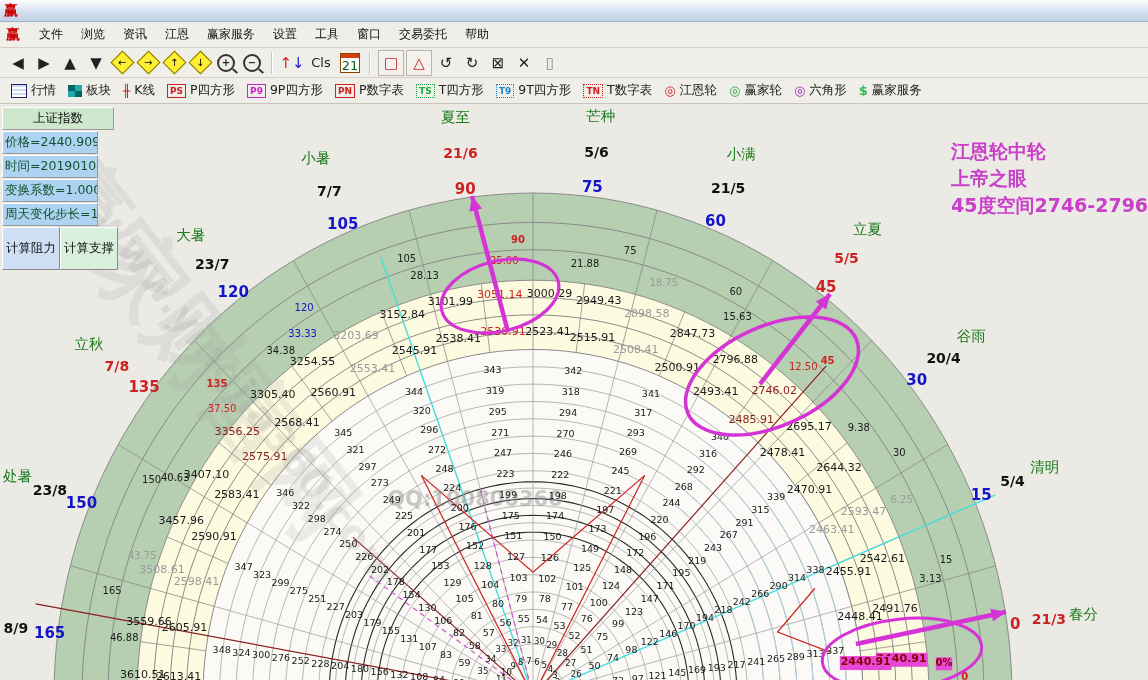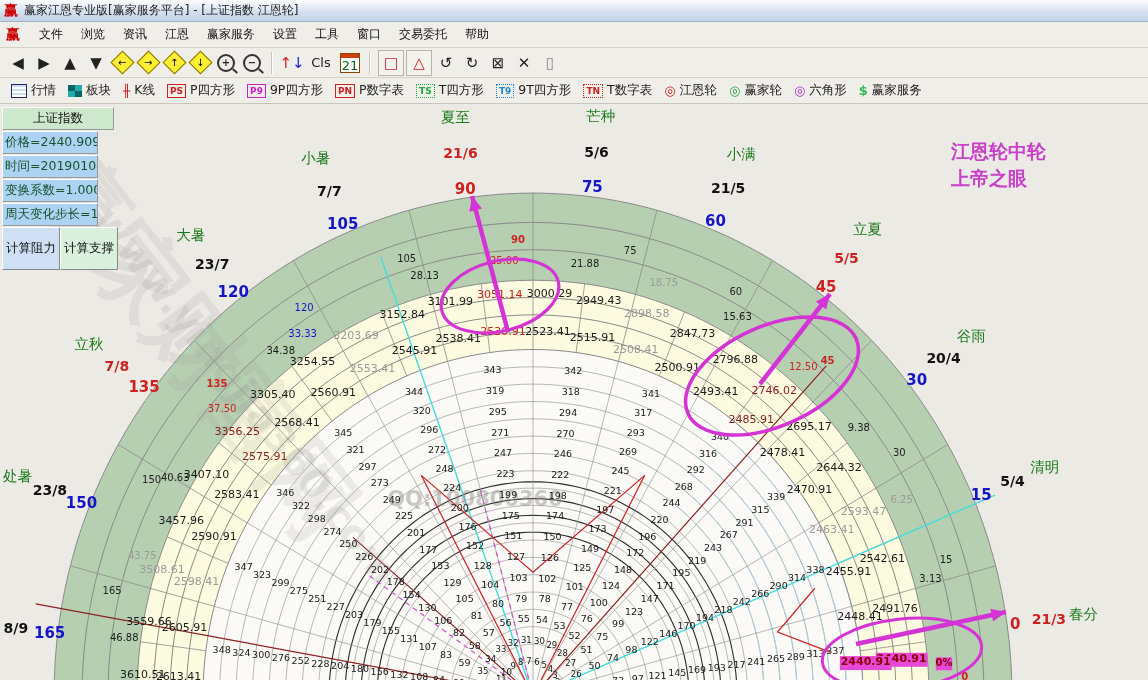--- a/index.html
+++ b/index.html
@@ -54,21 +54,20 @@
     font-weight:bold;line-height:27px;white-space:nowrap;}
   svg{position:absolute;left:0;top:0;}
 </style>
 </head>
 <body>
 
 <div id="app">
 
   <div id="titlebar">
     <span class="logo">赢</span>
-    <span class="ttl">赢家江恩专业版[赢家服务平台] - [上证指数 江恩轮]</span>
     <span class="tbtns">
       <button class="winbtn">客服</button>
       <button class="winbtn" style="width:34px;overflow:hidden;">论坛</button>
     </span>
   </div>
 
   <div id="menubar">
     <span class="mlogo">赢</span>
     <span id="menu-items"><span class="menu-item">文件</span><span class="menu-item">浏览</span><span class="menu-item">资讯</span><span class="menu-item">江恩</span><span class="menu-item">赢家服务</span><span class="menu-item">设置</span><span class="menu-item">工具</span><span class="menu-item">窗口</span><span class="menu-item">交易委托</span><span class="menu-item">帮助</span></span>
   </div>
@@ -604,15 +603,16 @@
         </div>
       <div class="pbtns" id="panel-btns">
           <div class="pbtn" style="background: rgb(207, 224, 244);">计算阻力</div>
           <div class="pbtn" style="background: rgb(216, 240, 220);">计算支撑</div>
         </div>
     </div>
 
     <div id="gann-note">
         <div>江恩轮中轮</div>
         <div>上帝之眼</div>
+        <div>45度空间2746-2796</div>
       </div>
   </div>
 </div>
 
 </body></html>

